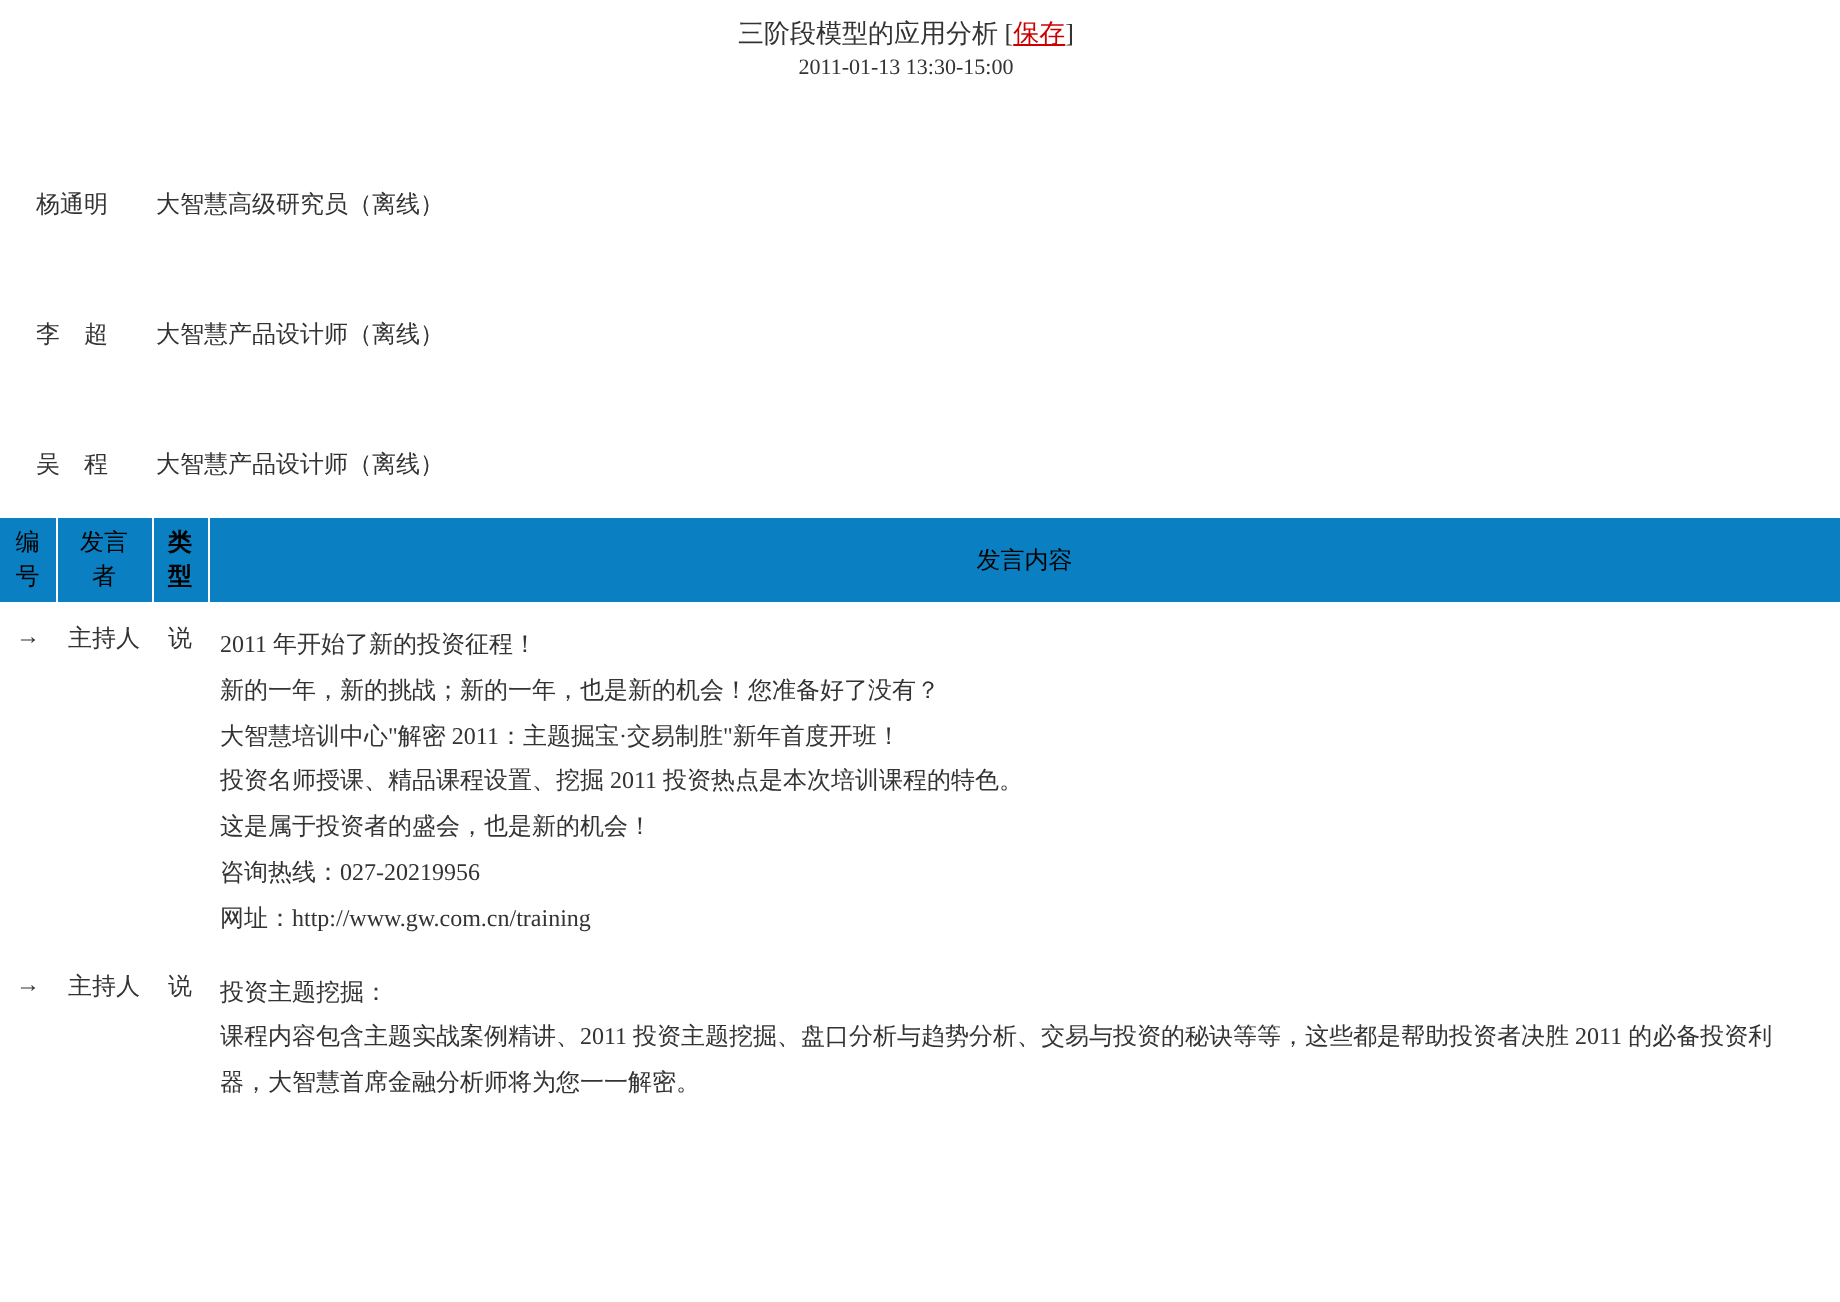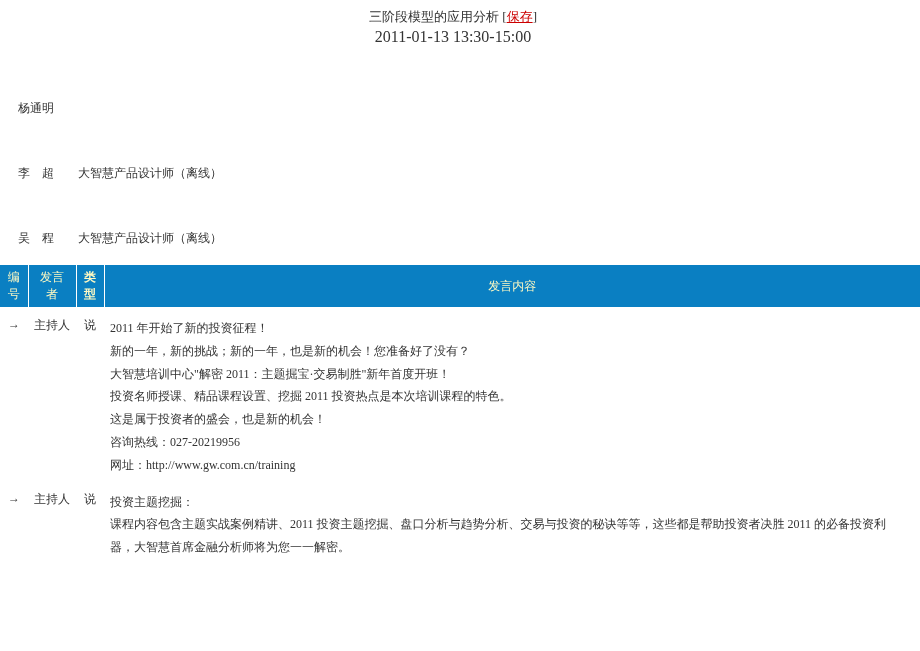--- a/index.html
+++ b/index.html
@@ -7,30 +7,30 @@
       font-family: "SimSun", "宋体", serif; 
       font-size: 12px; 
       color: #333;
       background: #fff;
       width: 920px;
     }
     .header { text-align: center; padding: 8px 14px 6px 0; }
     .title { font-size: 13px; }
     .save-link { color: #cc0000; }
     .bracket { color: #333; }
-    .datetime { font-size: 16px; margin-top: 2px; }
+    .datetime { font-size: 11px; margin-top: 2px; }
     
     .participants { margin: 18px 0 18px 18px; }
     .participant-row { display: flex; margin-bottom: 10px; margin-top: 48px; }
     .p-name { width: 60px; letter-spacing: 0; }
     .p-name.spaced { letter-spacing: 12px; }
     .p-role { }
     
     .table { width: 100%; border-collapse: collapse; }
-    .thead { background: #0a7fc2; color: #fef9c3; }
+    .thead { background: #0a7fc2; color: #000000; }
     .th { padding: 4px 6px; text-align: center; font-weight: normal; font-size: 12px; border-right: 1px solid #fff; vertical-align: middle; }
     .th:last-child { border-right: none; }
     .col-id { width: 28px; }
     .col-speaker { width: 48px; }
     .col-type { width: 28px; font-weight: bold; }
     .col-content { }
     
     .tbody-row { }
     .td { padding: 10px 6px 4px 6px; vertical-align: top; font-size: 12px; }
     .td.id { text-align: center; padding-left: 2px; padding-right: 2px; }
@@ -46,20 +46,21 @@
   <div class="title">
     <span>三阶段模型的应用分析</span>
     <span class="bracket"> [</span><a href="#" class="save-link">保存</a><span class="bracket">]</span>
   </div>
   <div class="datetime">2011-01-13 13:30-15:00</div>
 </div>
 
 <div class="participants">
 <div class="participant-row">
       <div class="p-name">杨通明</div>
+      <div class="p-role">大智慧高级研究员（离线）</div>
     </div>
     <div class="participant-row">
       <div class="p-name spaced">李超</div>
       <div class="p-role">大智慧产品设计师（离线）</div>
     </div>
     <div class="participant-row">
       <div class="p-name spaced">吴程</div>
       <div class="p-role">大智慧产品设计师（离线）</div>
     </div>
   </div>

